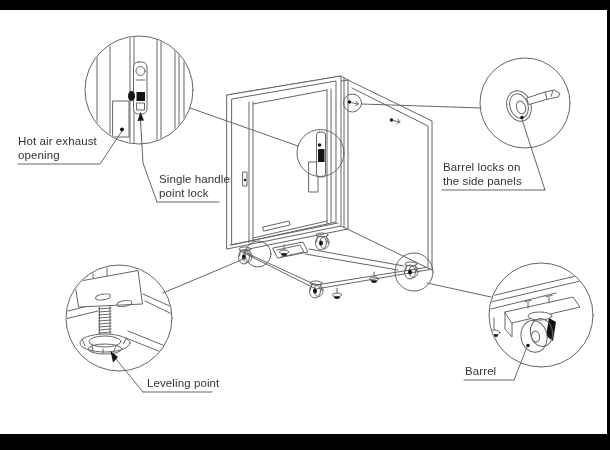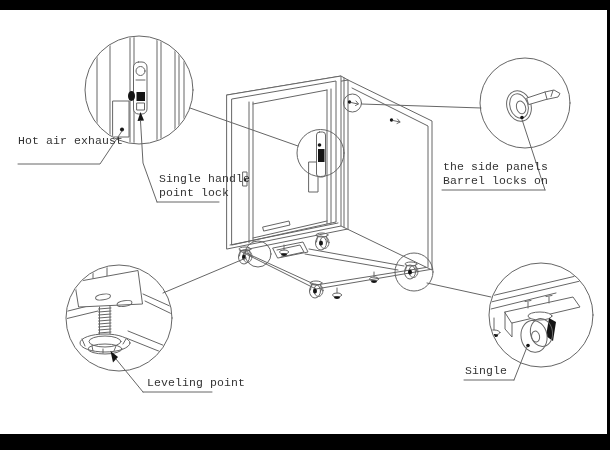--- a/index.html
+++ b/index.html
@@ -1,17 +1,17 @@
 <!DOCTYPE html>
 <html><head>
 <meta charset="utf-8">
 <style>
   html,body{margin:0;padding:0;background:#fff;}
   .stage{position:relative;width:610px;height:450px;background:#fff;overflow:hidden;
-         font-family:Liberation Mono, monospace;}
+         font-family:Liberation Sans, sans-serif;}
   .bar{position:absolute;background:#000;}
   .bar.top{left:0;top:0;width:610px;height:10px;}
   .bar.bottom{left:0;top:434px;width:610px;height:16px;}
   .bar.right{right:0;top:0;width:3px;height:450px;}
   svg{position:absolute;left:0;top:0;}
   .label{position:absolute;font-size:11.5px;line-height:14px;color:#333;
          white-space:nowrap;letter-spacing:.1px;}
 </style>
 </head>
 <body>
@@ -172,36 +172,37 @@
         <path d="M116,359 L143,392 M143,392 L212,392"></path>
         <path d="M110.5,351 L118,357 L113,362.5 Z" fill="#151515" stroke="none"></path>
         <path d="M427,283 L491,297"></path>
         <path d="M527,347 L514,380 M464,380 L514,380"></path>
       </g>
     </g>
   </svg>
 
   <div class="label" style="left:18px;top:134px">
     <div>Hot air exhaust</div>
+    <div>opening</div>
   </div>
 
   <div class="label" style="left:159px;top:172px">
     <div>Single handle</div>
     <div>point lock</div>
   </div>
 
   <div class="label" style="left:443px;top:160px">
+    <div>Barrel locks on</div>
     <div>the side panels</div>
-    <div>Barrel locks on</div>
   </div>
 
   <div class="label" style="left:147px;top:376px">
     <div>Leveling point</div>
   </div>
 
   <div class="label" style="left:465px;top:364px">
-    <div>Single</div>
+    <div>Barrel</div>
   </div>
 
   <div class="bar top"></div>
   <div class="bar bottom"></div>
   <div class="bar right"></div>
 </div>
 
 </body></html>

